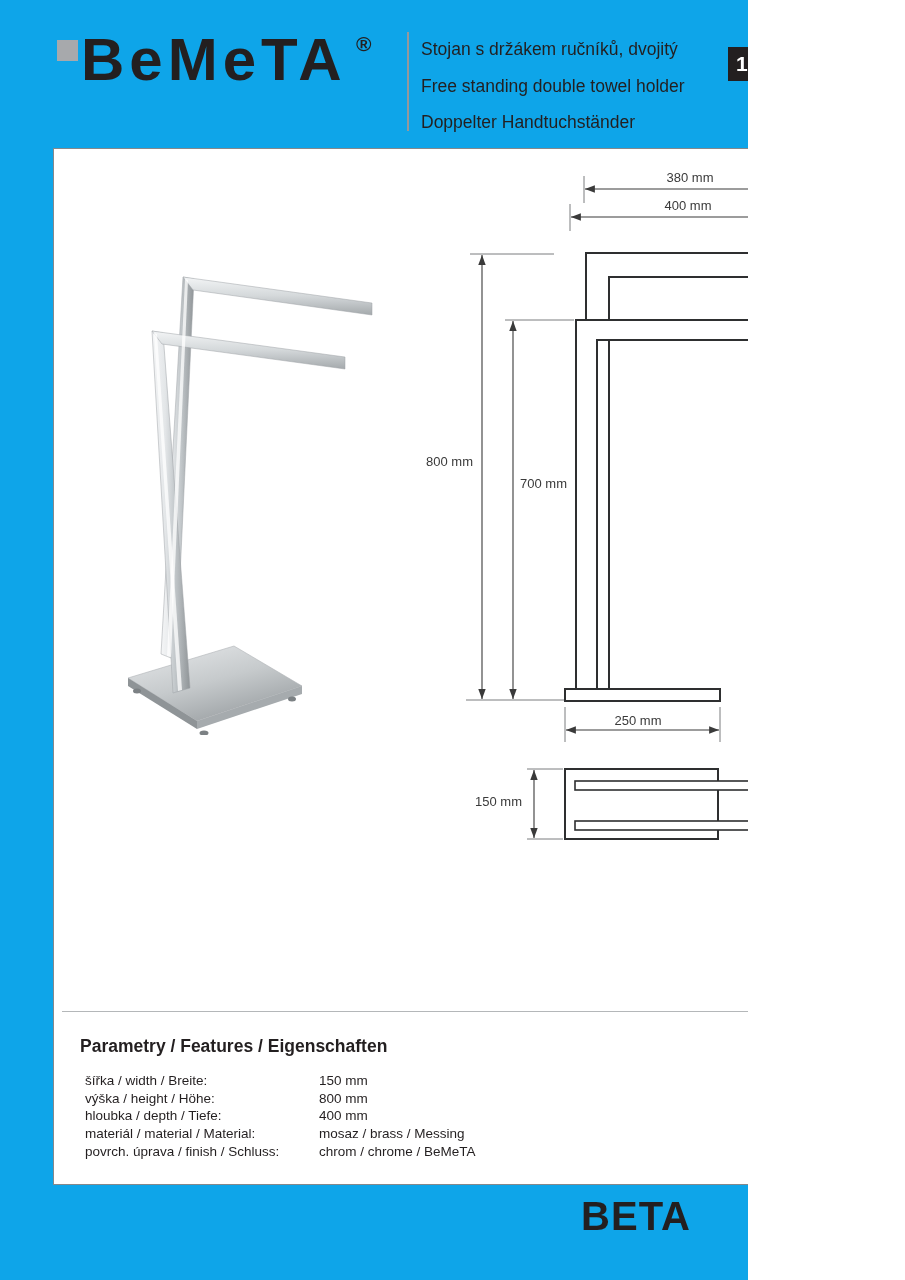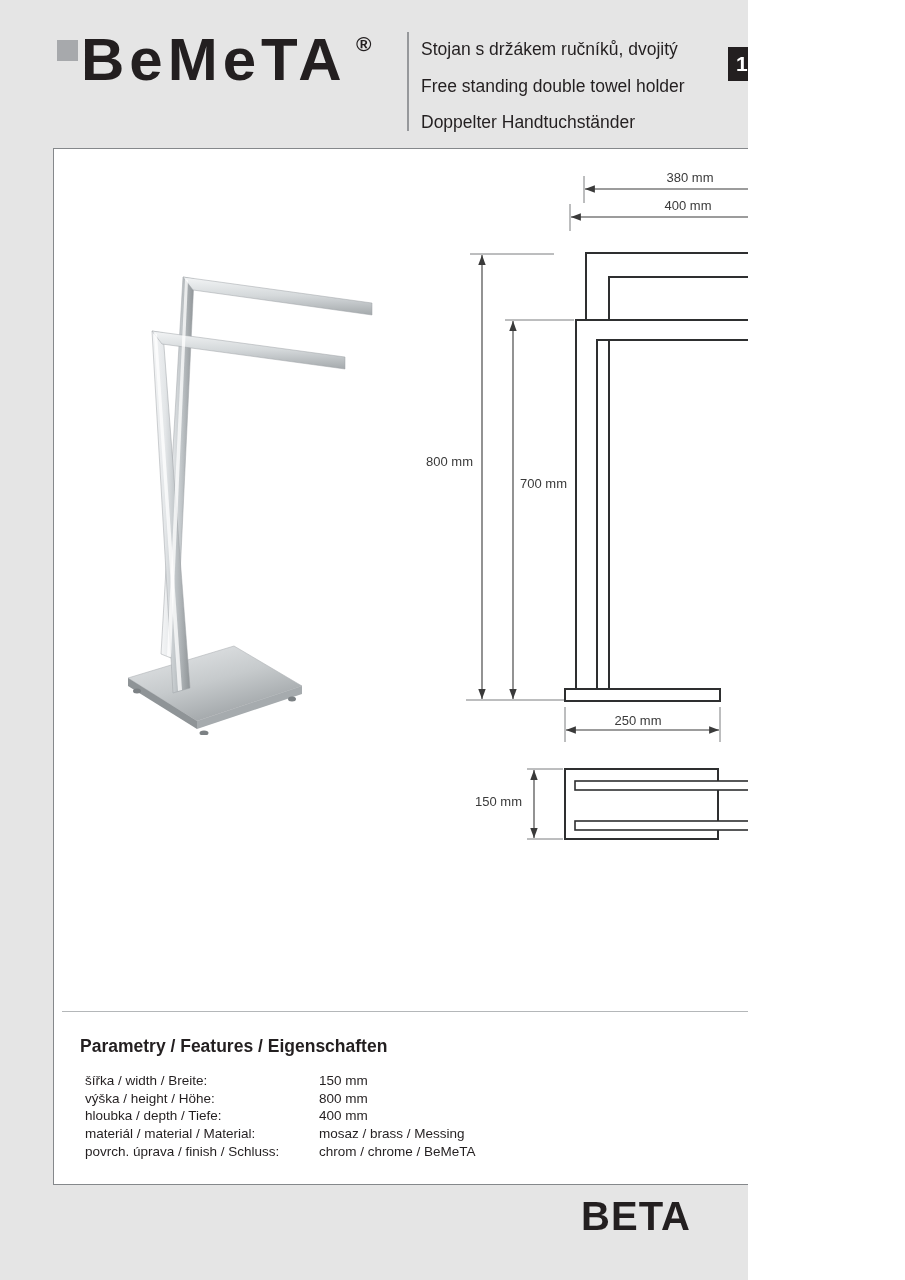--- a/index.html
+++ b/index.html
@@ -1,18 +1,18 @@
 <!DOCTYPE html>
 <html><head>
 <meta charset="utf-8">
 <style>
   * { margin:0; padding:0; box-sizing:border-box; }
   html,body { background:#ffffff; }
   .page {
-    position:relative; width:748px; height:1280px; background:#e5e5e5;
+    position:relative; width:748px; height:1280px; background:#0ea5e9;
     font-family:"Liberation Sans", sans-serif; color:#231f20; overflow:hidden;
   }
   
   .logo-square { position:absolute; left:57px; top:40px; width:21px; height:21px; background:#a7a9ac; }
   .brand {
     position:absolute; left:81px; top:28px; font-size:60px; font-weight:bold;
     letter-spacing:5px; color:#231f20; line-height:64px; white-space:nowrap;
   }
   .registered { position:absolute; left:356px; top:32px; font-size:21px; font-weight:bold; color:#231f20; }
   .header-divider { position:absolute; left:407px; top:32px; width:2px; height:99px; background:#96989b; }

